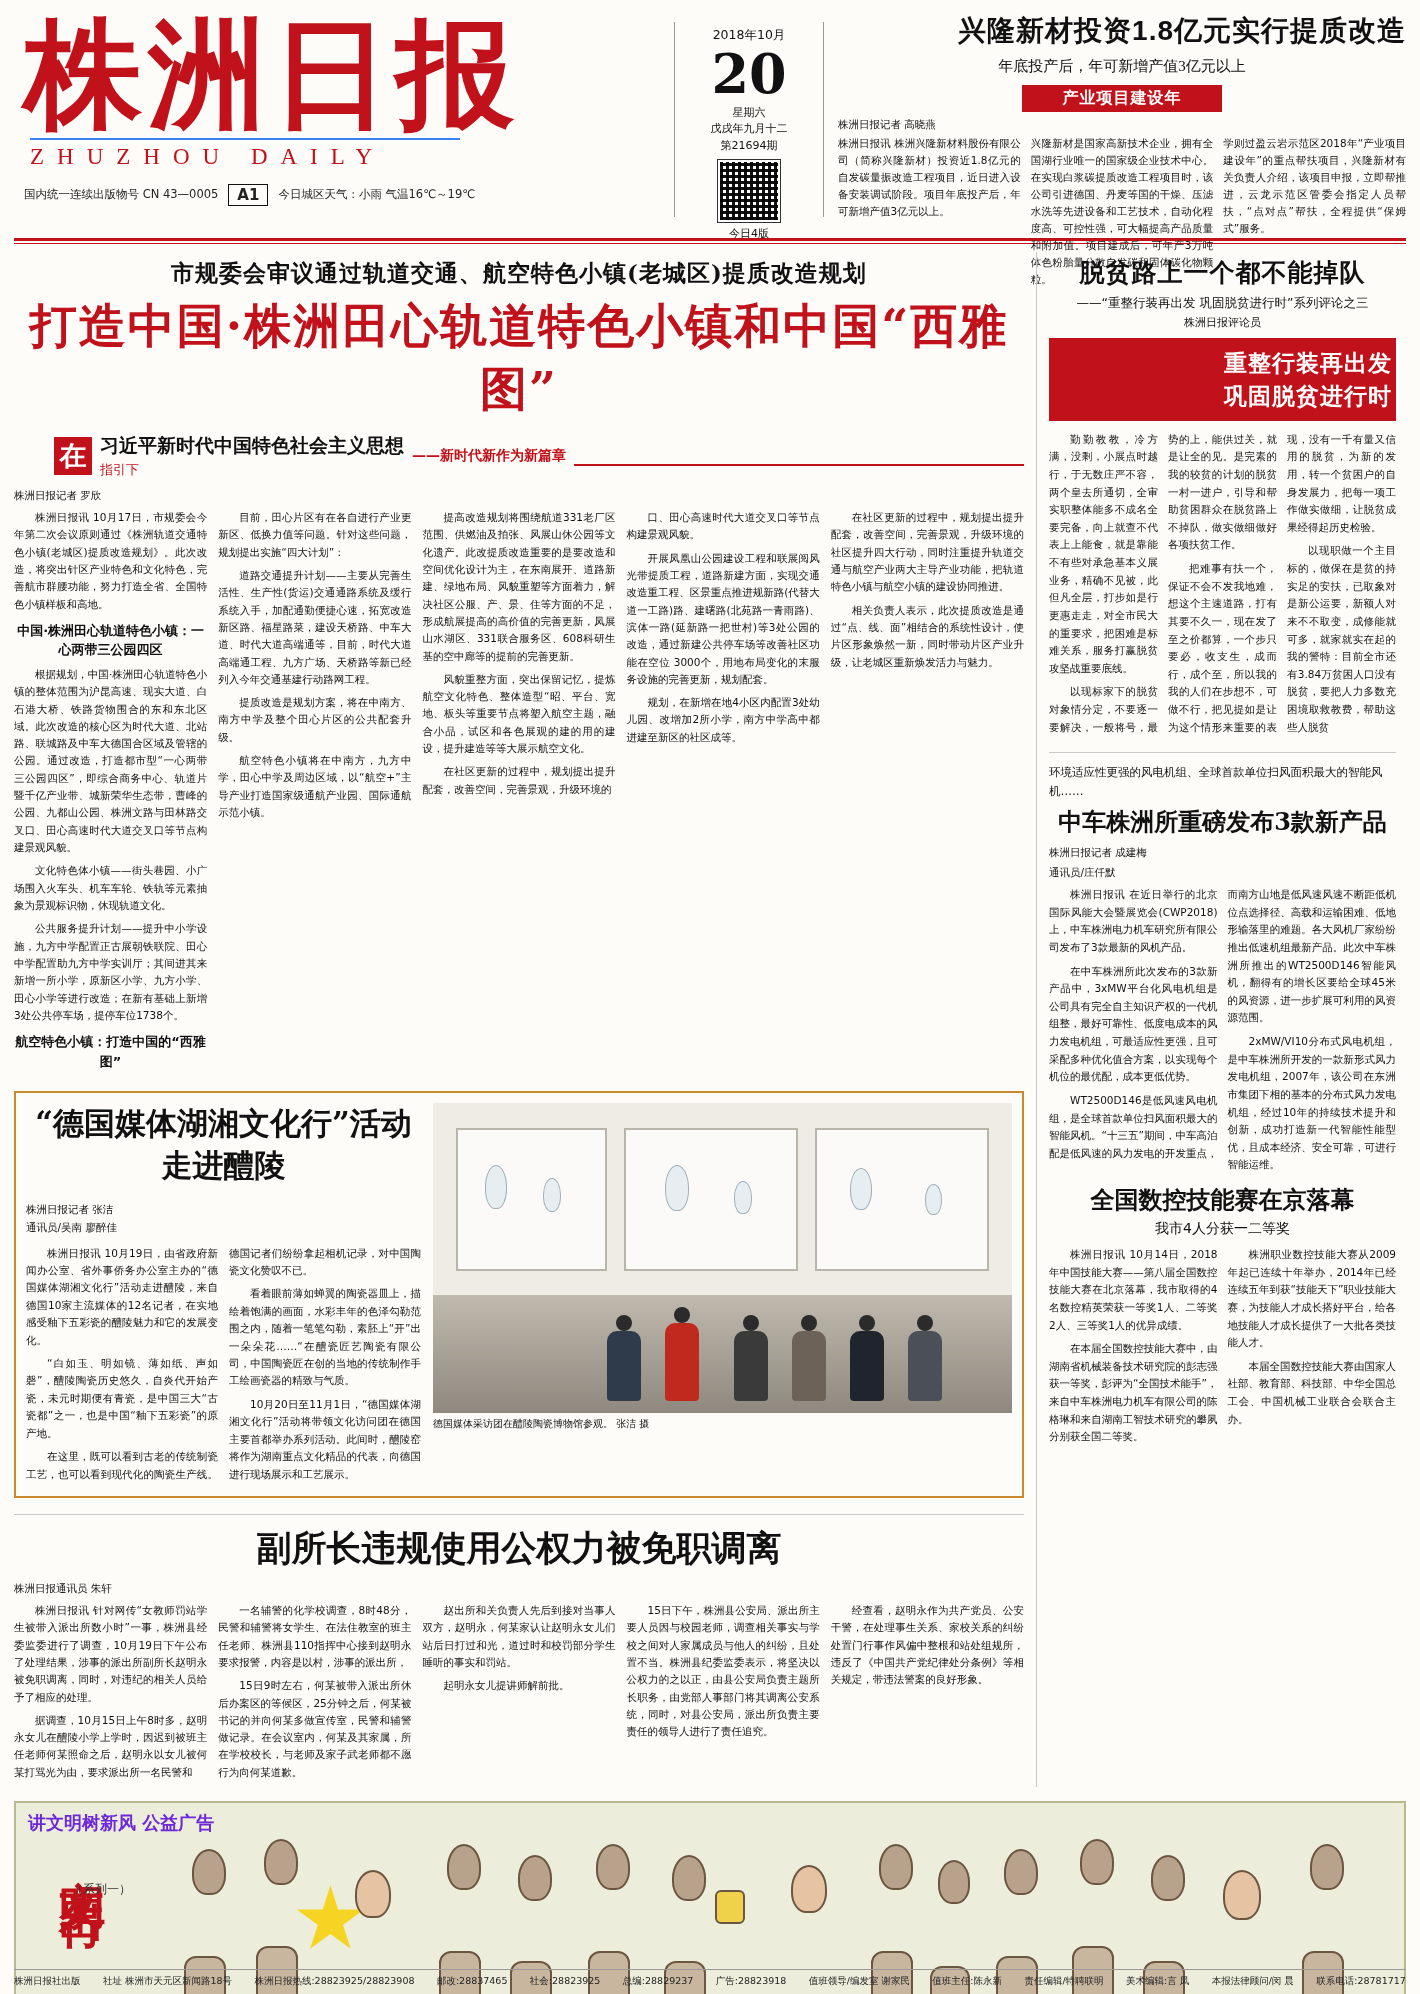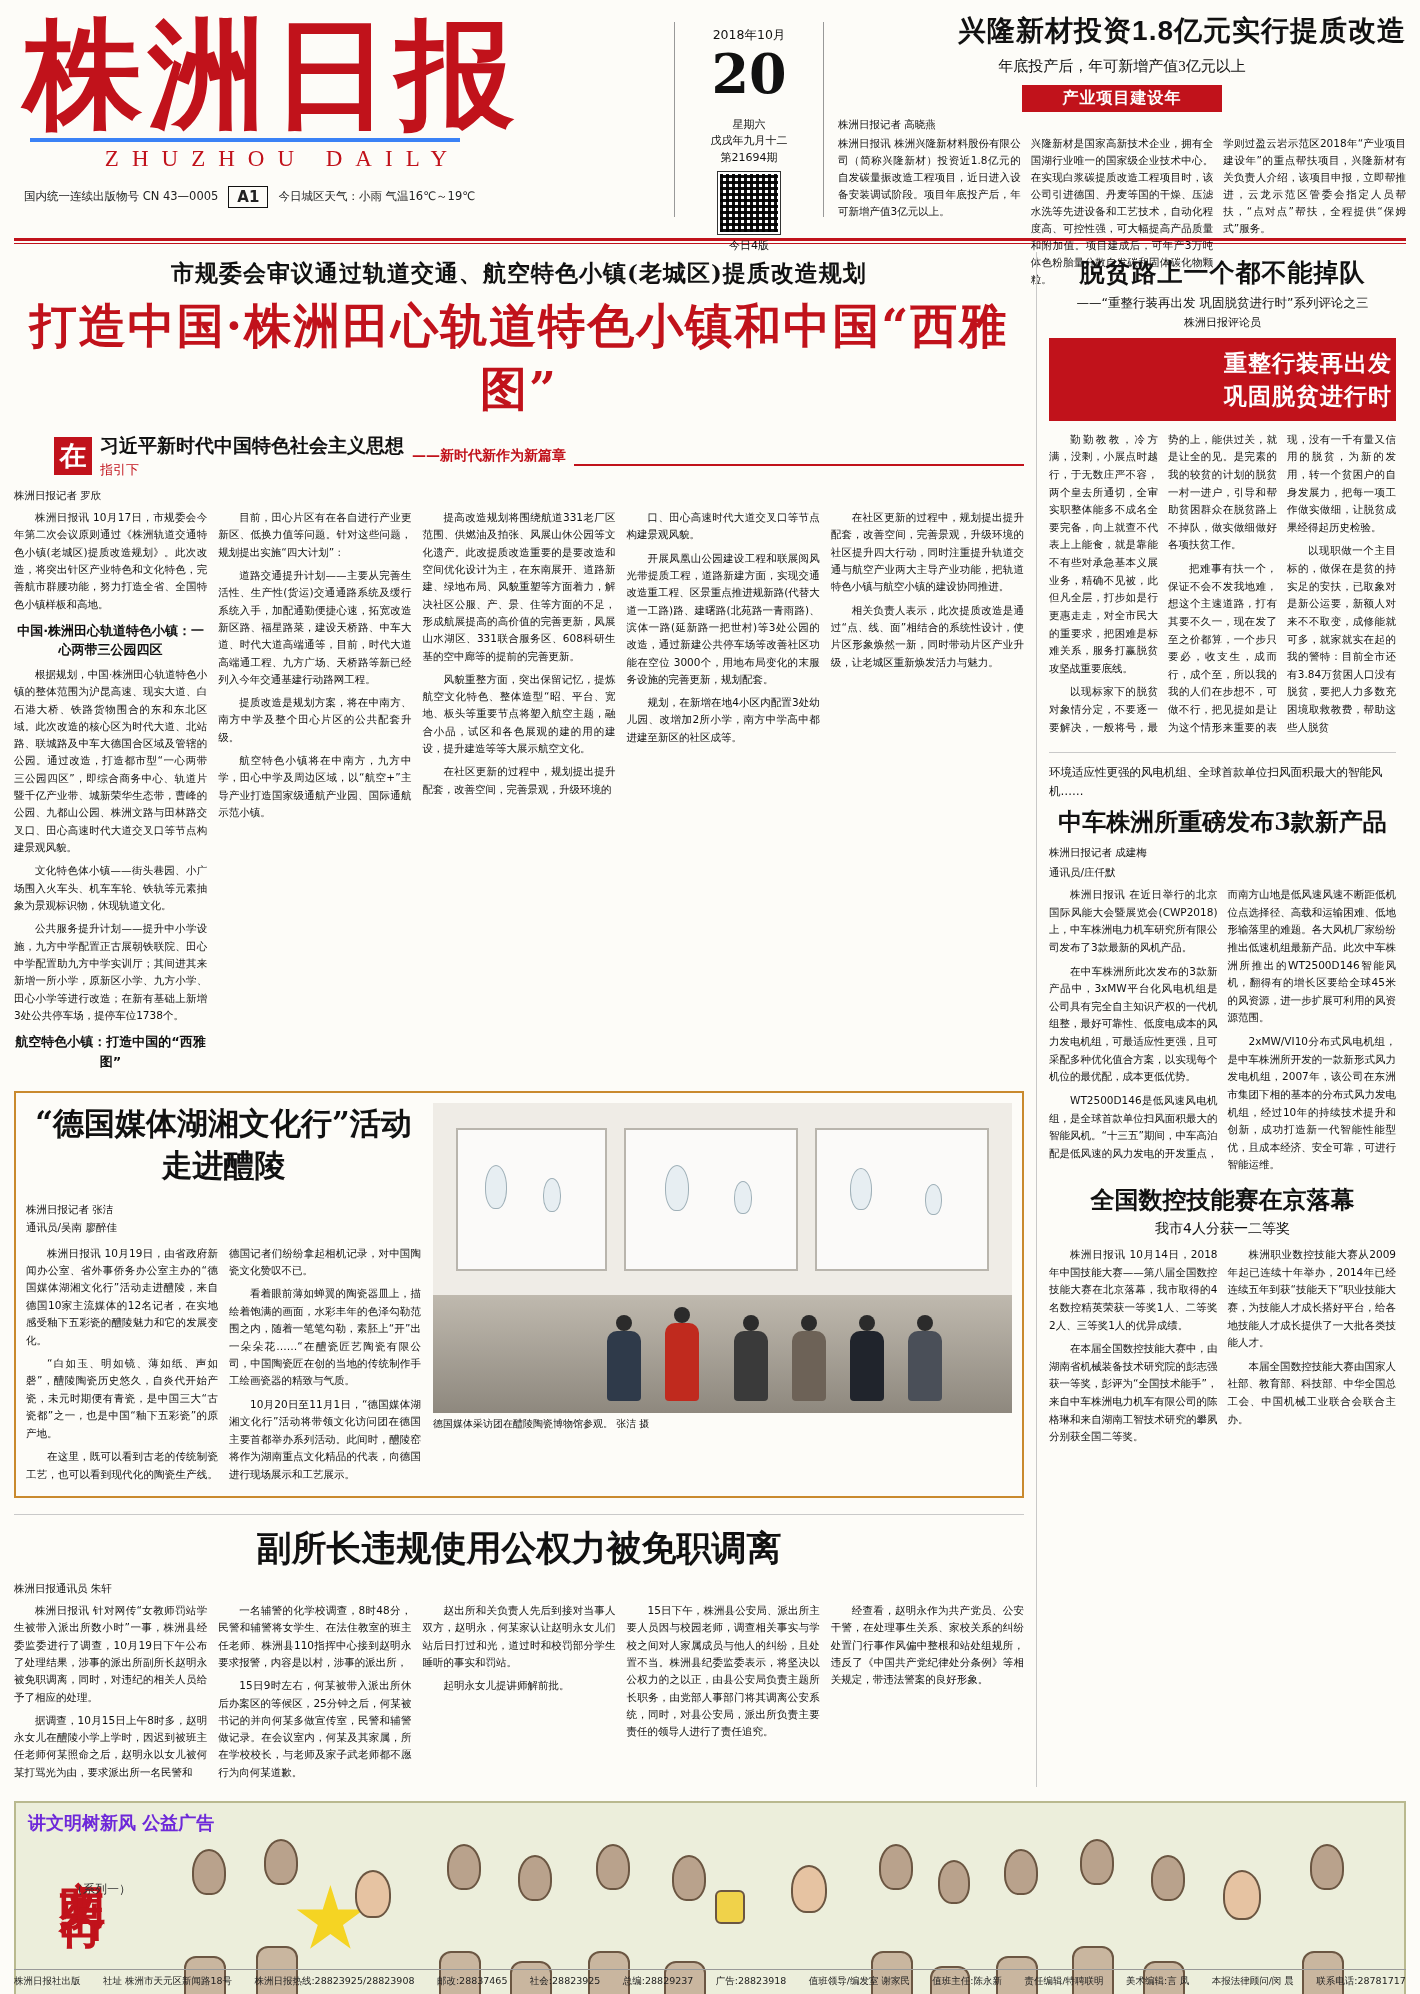--- a/index.html
+++ b/index.html
@@ -26,24 +26,24 @@
     line-height:1.05;
     white-space:nowrap;
   }
   .logo-pinyin {
     font-family:"Liberation Serif",serif;
     font-size:23px;
     letter-spacing:13px;
     color:#c1121b;
     margin-top:2px;
     margin-left:6px;
-    border-top:4px solid #3b82f6;
+    border-top:2px solid #3b82f6;
     padding-top:4px;
     width:430px;
-    text-align:right;
+    text-align:left;
   }
   .logo-foot {
     margin-top:14px;
     font-size:11.5px;
     color:#222;
     display:flex;
     align-items:center;
     gap:10px;
   }
   .issue-box {
@@ -58,21 +58,21 @@
     text-align:center;
     border-left:1px solid #999;
     border-right:1px solid #999;
     padding:4px 4px;
     font-size:11px;
     line-height:1.5;
     margin-top:10px;
     height:195px;
   }
   .datecol .ym { font-size:12.5px; }
-  .datecol .dd { font-size:54px; font-weight:bold; line-height:1; margin:2px 0 16px; font-family:"DejaVu Serif",serif;}
+  .datecol .dd { font-size:54px; font-weight:bold; line-height:1; margin:2px 0 4px; font-family:"DejaVu Serif",serif;}
   .qr { width:62px; height:62px; margin:6px auto 4px; background:
       repeating-linear-gradient(0deg,#111 0 3px,#fff 3px 6px),
       repeating-linear-gradient(90deg,#111 0 3px,transparent 3px 6px);
       background-blend-mode:multiply; border:2px solid #fff; outline:1px solid #333;}
   .datecol .pages { font-size:11px; margin-top:3px;}
 
   .topright { flex:1; padding-left:14px; }
   .tr-head {
     font-family:Liberation Sans, sans-serif;
     font-weight:bold; font-size:28px; text-align:right; letter-spacing:1px;

